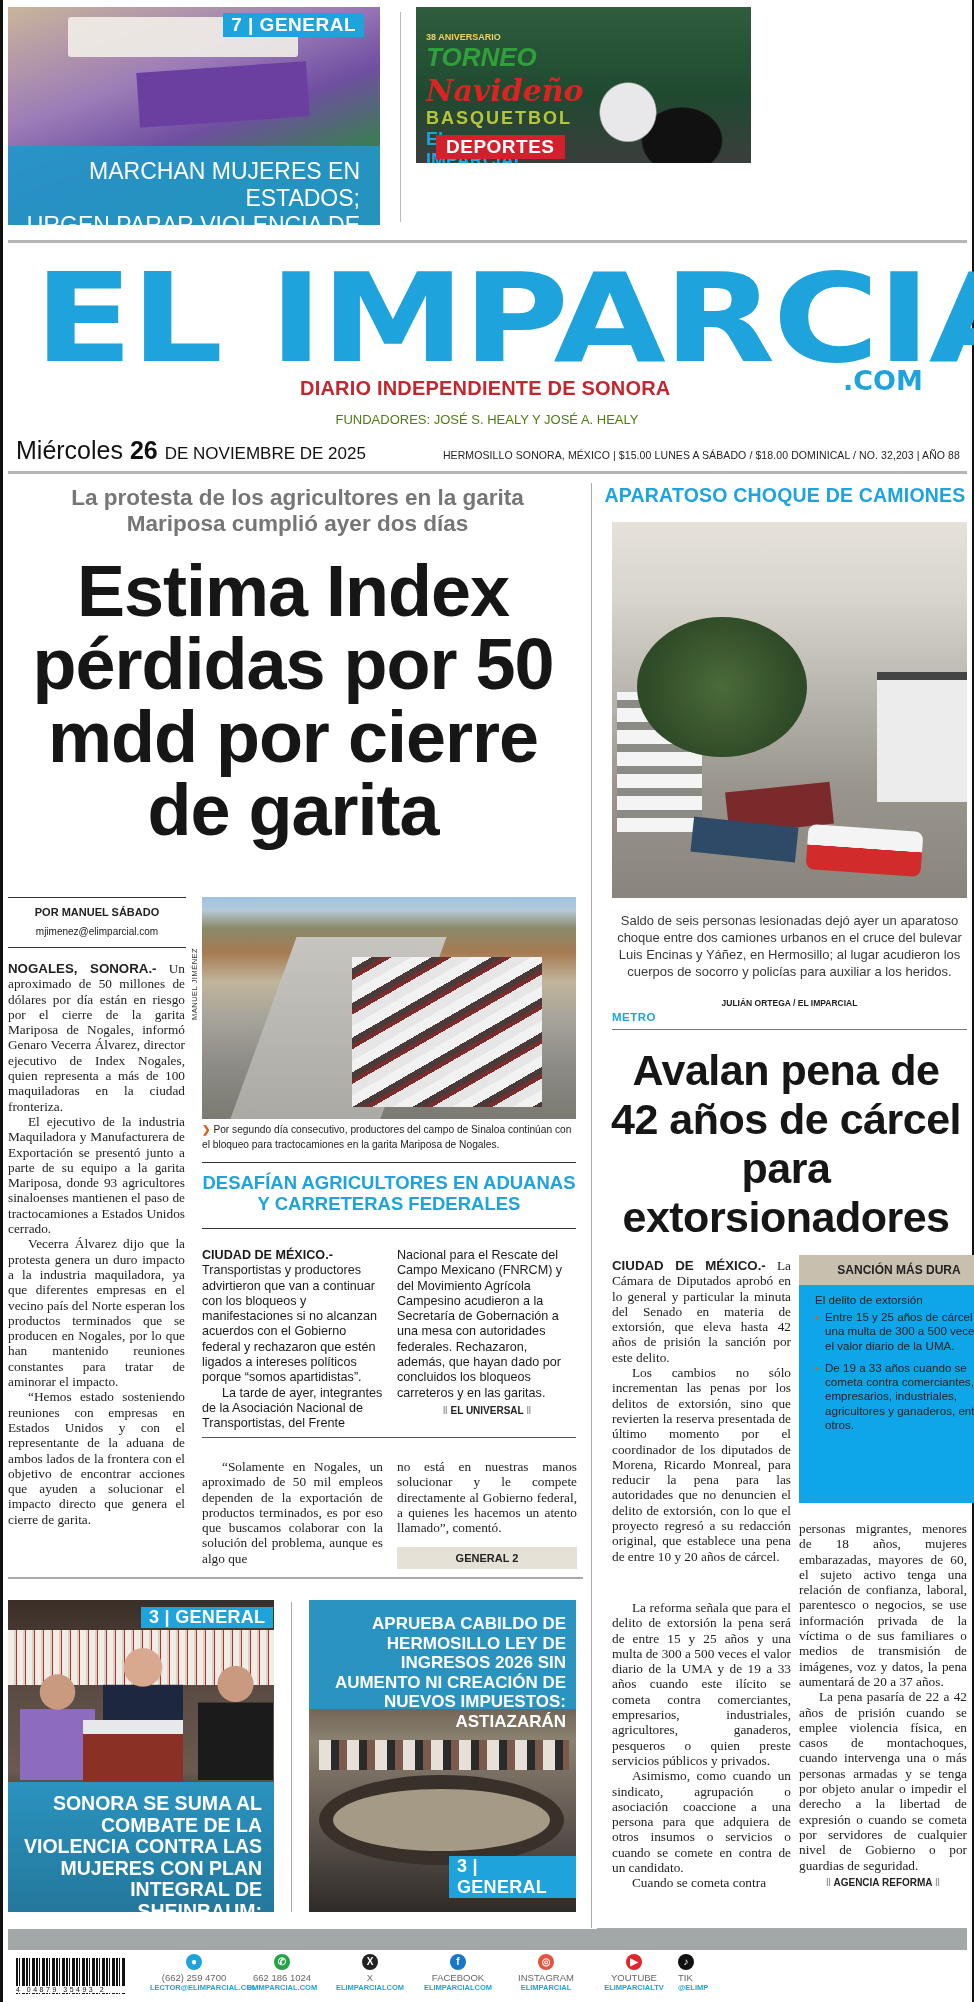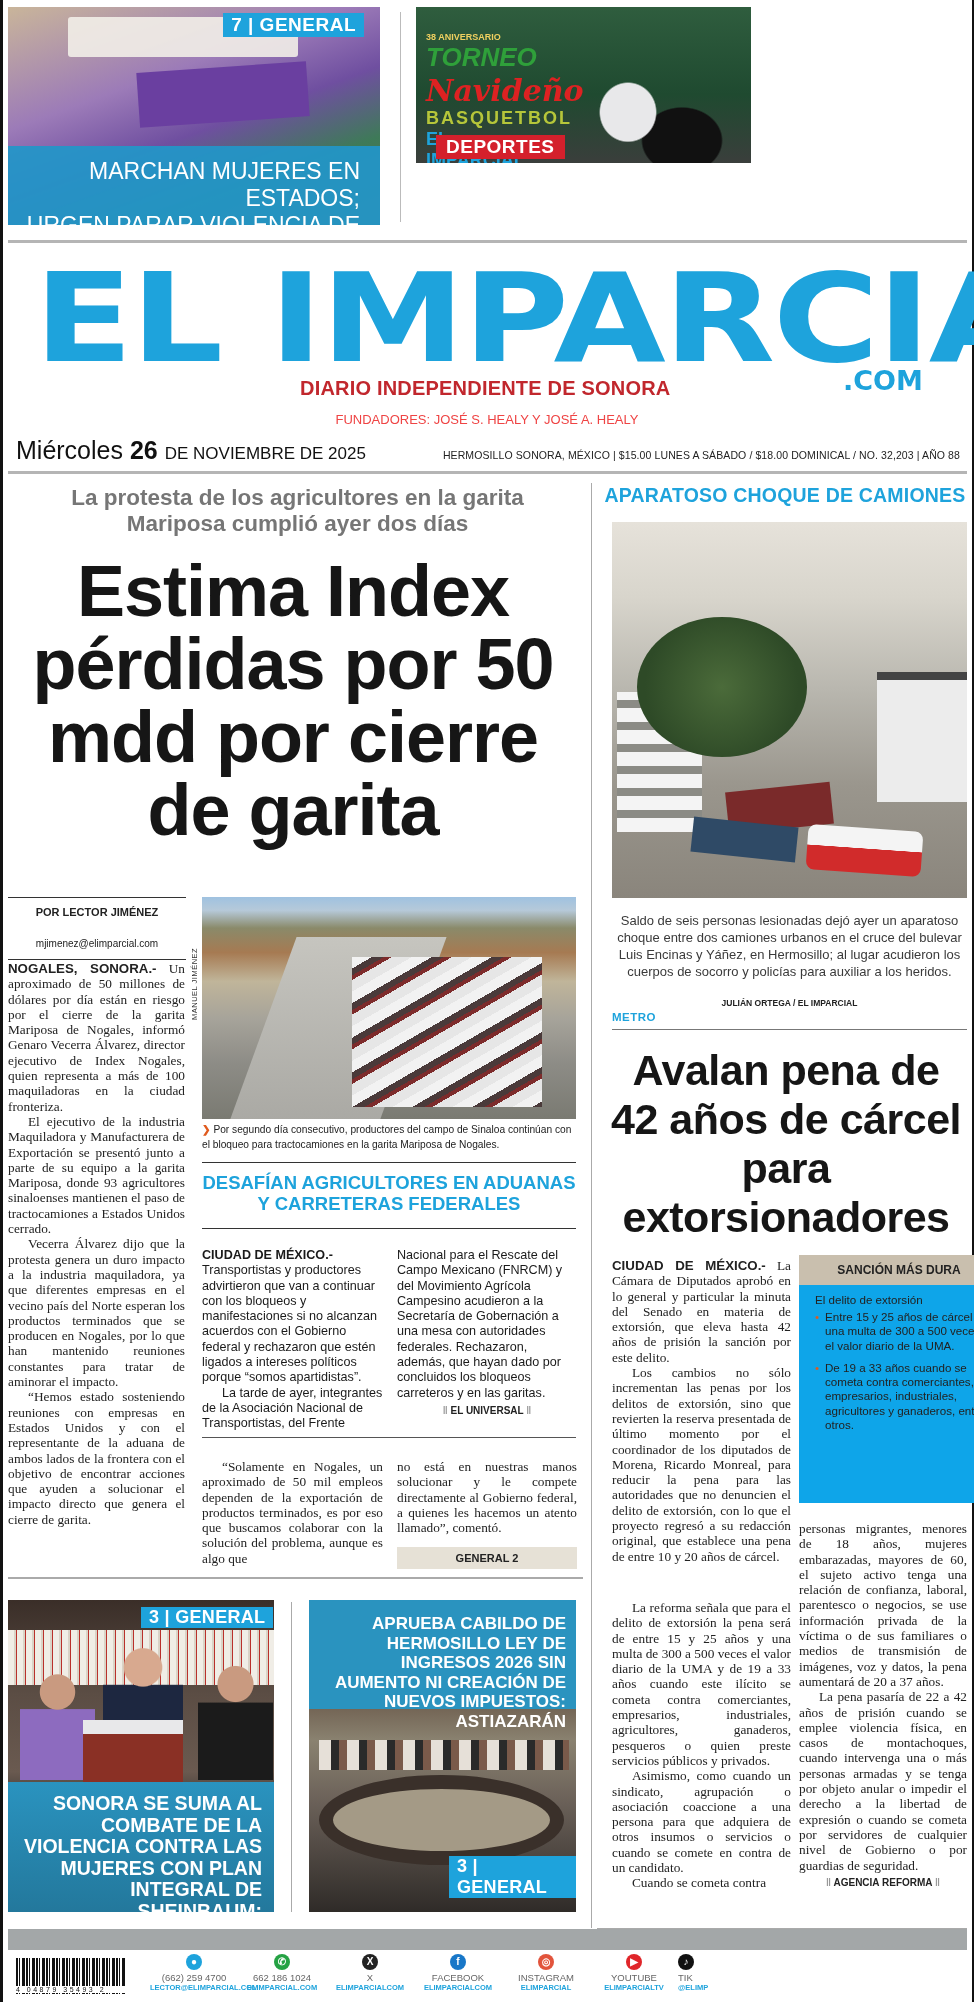--- a/index.html
+++ b/index.html
@@ -23,32 +23,32 @@
 .teaser2 .sport-tag{position:absolute;left:20px;bottom:4px;background:#d4202c;color:#fff;font-weight:bold;font-size:19px;padding:1px 10px;letter-spacing:.5px}
 .teaser2 .red{position:absolute;left:335px;top:0;width:216px;height:218px;background:#d2202c;color:#fff;text-align:center;padding-top:12px}
 .teaser2 .red h2{font-size:26px;line-height:29px;font-weight:bold}
 .teaser2 .red p{font-size:14.5px;line-height:18px;font-weight:bold;margin-top:10px;padding:0 10px}
 .topdiv{left:8px;top:240px;width:959px;height:3px;background:#b5b5b5}
 .topvdiv{left:400px;top:12px;width:1px;height:210px;background:#bbb}
 
 .logo{left:34px;top:263px;width:900px;height:112px;color:#1ea3dc;font-weight:900;font-size:123px;line-height:112px;letter-spacing:-2px;transform:scaleX(1.18);transform-origin:left;white-space:nowrap;font-family:"DejaVu Sans",sans-serif}
 .tagline{left:300px;top:377px;width:380px;color:#c1272d;font-weight:bold;font-size:20px;letter-spacing:.2px}
 .dotcom{left:843px;top:365px;color:#1ea3dc;font-weight:900;font-size:27px;font-family:"DejaVu Sans",sans-serif}
-.founders{left:0;width:974px;top:412px;text-align:center;font-size:13px;color:#ef4444}
+.founders{left:0;width:974px;top:412px;text-align:center;font-size:13px;color:#4d7c0f}
 .dateline{left:16px;top:436px;font-size:25px;color:#111}
 .dateline .big{font-weight:bold}
 .dateline .small{font-size:17px}
 .edition{right:14px;top:449px;font-size:10.5px;color:#222;letter-spacing:.1px}
 .mastdiv{left:8px;top:471px;width:959px;height:3px;background:#b5b5b5}
 
 .kicker{left:20px;top:485px;width:555px;text-align:center;font-weight:bold;font-size:22.5px;line-height:26px;color:#767676}
 .lead-head{left:8px;top:555px;width:570px;text-align:center;font-weight:bold;font-size:72px;line-height:73px;color:#161616;letter-spacing:-1px}
 .byline-box{left:8px;top:897px;width:178px;border-top:1px solid #333;border-bottom:1px solid #333;padding:8px 0 10px;text-align:center}
 .byline-box .by{font-weight:bold;font-size:11px;color:#222}
-.byline-box .em{font-size:10px;color:#222;margin-top:20px}
+.byline-box .em{font-size:10px;color:#222;margin-top:8px}
 .body-col{font-family:"Liberation Serif","DejaVu Serif",serif;font-size:13.3px;line-height:15.3px;color:#222;text-align:justify;hyphens:auto}
 .body-col p{text-indent:20px}
 .body-col p.first{text-indent:0}
 .body-col .place{font-family:"Liberation Sans",sans-serif;font-weight:bold}
 .col1{left:8px;top:961px;width:177px}
 .photo-nog{left:202px;top:897px;width:374px;height:222px;overflow:hidden;background:linear-gradient(180deg,#9fc2e0 0%,#b6c9d9 6%,#8a8a6a 14%,#a67a52 25%,#c0b59a 38%,#a6a39a 55%,#8d8c86 75%,#7a7a72 100%)}
 .photo-nog .road{position:absolute;left:60px;top:40px;width:150px;height:190px;background:linear-gradient(180deg,#c6c5bf,#a9a8a3);transform:skewX(-20deg)}
 .photo-nog .trucks{position:absolute;left:150px;top:60px;width:190px;height:150px;background:repeating-linear-gradient(150deg,#f2f2f2 0 10px,#4a3a3a 10px 16px,#7d2b2b 16px 20px,#e6e6e6 20px 30px)}
 .photo-credit{left:190px;top:1020px;font-size:7.5px;color:#333;transform:rotate(-90deg);transform-origin:left top;letter-spacing:.5px}
 .photo-cap{left:202px;top:1122px;width:374px;font-size:10.2px;line-height:15px;color:#222}
@@ -152,21 +152,21 @@
   <span>Miércoles</span>
   <span class="big">26</span>
   <span class="small">DE NOVIEMBRE DE 2025</span>
 </div>
 <div class="abs edition">HERMOSILLO SONORA, MÉXICO | $15.00 LUNES A SÁBADO / $18.00 DOMINICAL / NO. 32,203 | AÑO 88</div>
 <div class="abs mastdiv"></div>
 
 <div class="abs kicker">La protesta de los agricultores en la garita Mariposa cumplió ayer dos días</div>
 <div class="abs lead-head">Estima Index pérdidas por 50 mdd por cierre de garita</div>
 <div class="abs byline-box">
-  <div class="by">POR LECTOR JIMÉNEZ</div>
+  <div class="by">POR MANUEL SÁBADO</div>
   <div class="em">mjimenez@elimparcial.com</div>
 </div>
 <div class="abs body-col col1">
   <p class="first"><span class="place">NOGALES, SONORA.-</span> <span>Un aproximado de 50 millones de dólares por día están en riesgo por el cierre de la garita Mariposa de Nogales, informó Genaro Vecerra Álvarez, director ejecutivo de Index Nogales, quien representa a más de 100 maquiladoras en la ciudad fronteriza.</span></p>
   <p>El ejecutivo de la industria Maquiladora y Manufacturera de Exportación se presentó junto a parte de su equipo a la garita Mariposa, donde 93 agricultores sinaloenses mantienen el paso de tractocamiones a Estados Unidos cerrado.</p>
   <p>Vecerra Álvarez dijo que la protesta genera un duro impacto a la industria maquiladora, ya que diferentes empresas en el vecino país del Norte esperan los productos terminados que se producen en Nogales, por lo que han mantenido reuniones constantes para tratar de aminorar el impacto.</p>
   <p>“Hemos estado sosteniendo reuniones con empresas en Estados Unidos y con el representante de la aduana de ambos lados de la frontera con el objetivo de encontrar acciones que ayuden a solucionar el impacto directo que genera el cierre de garita.</p>
 </div>
 <div class="abs photo-nog">
   <div class="road"></div>

